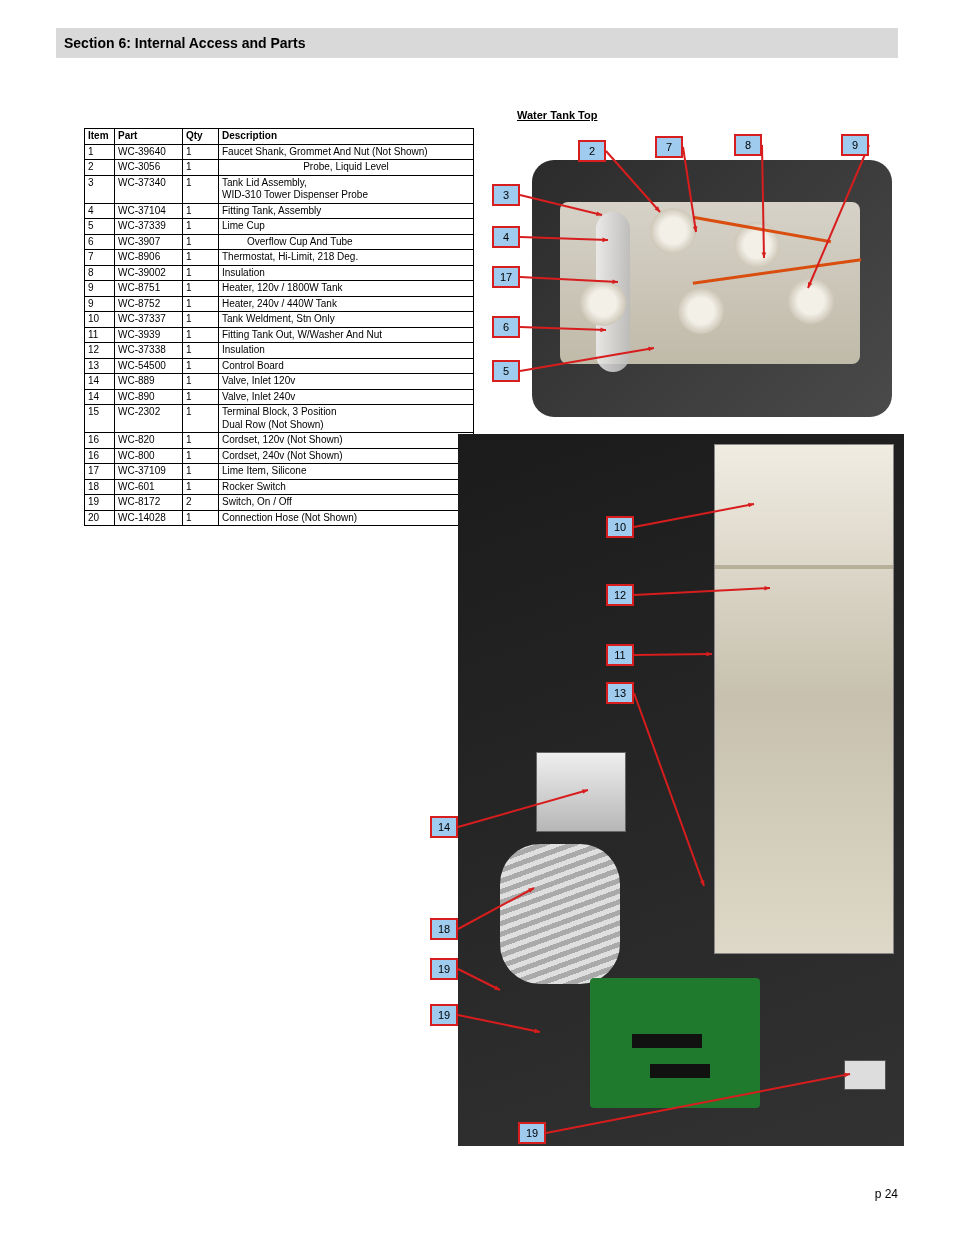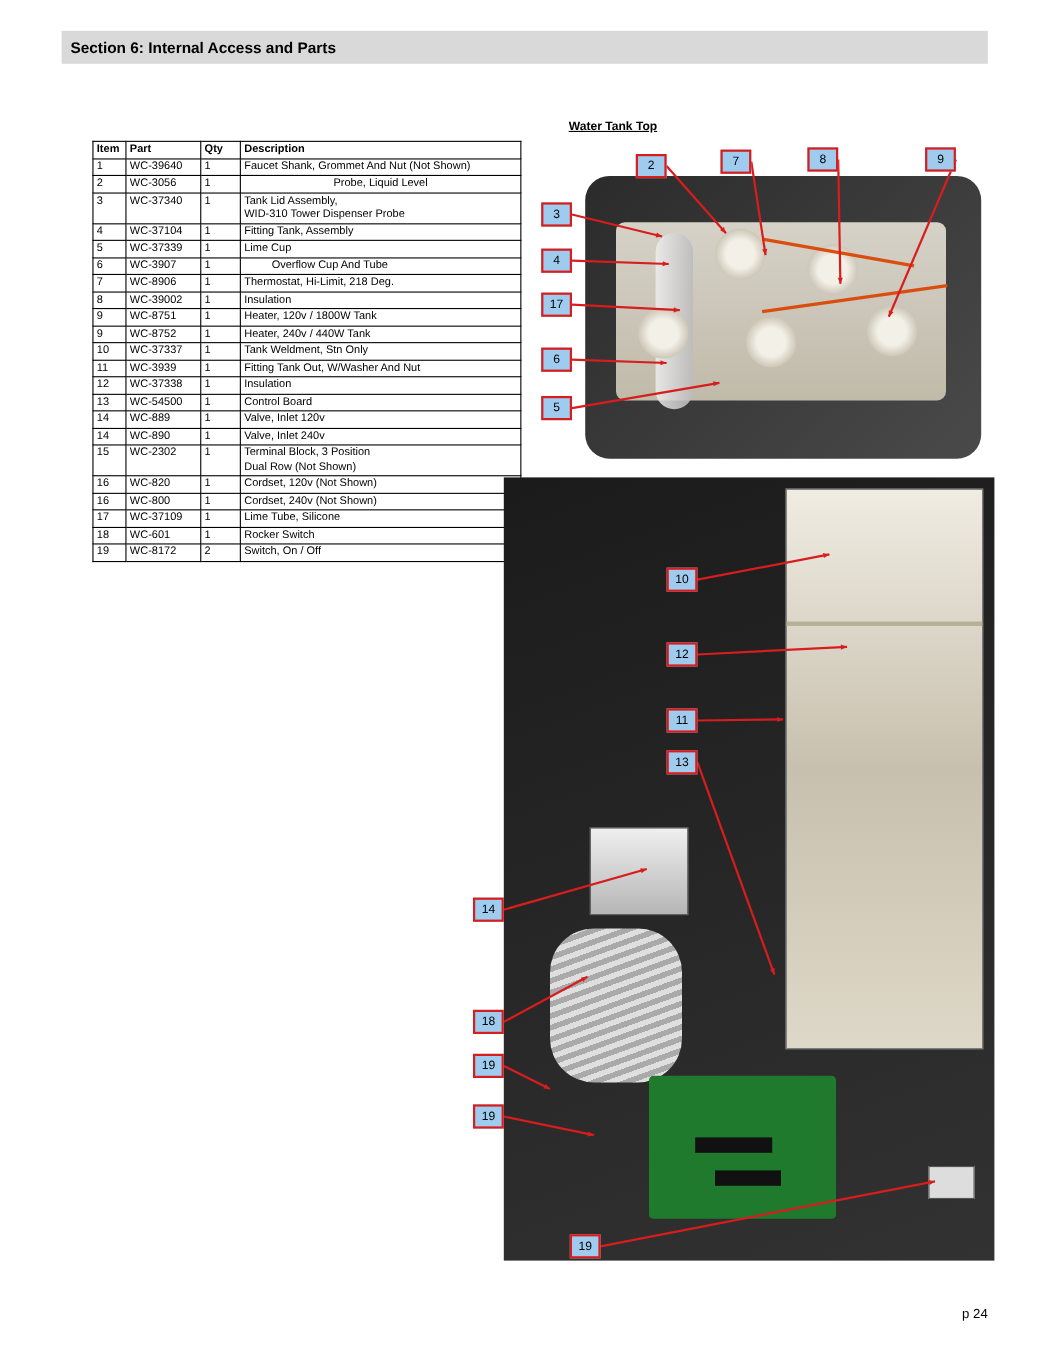--- a/index.html
+++ b/index.html
@@ -184,33 +184,39 @@
         <tr>
           <td>16</td>
           <td>WC-800</td>
           <td>1</td>
           <td style="white-space: pre-line;">Cordset, 240v (Not Shown)</td>
         </tr>
         <tr>
           <td>17</td>
           <td>WC-37109</td>
           <td>1</td>
-          <td style="white-space: pre-line;">Lime Tube, Silicone</td>
+          <td style="white-space: pre-line;">Lime Item, Silicone</td>
         </tr>
         <tr>
           <td>18</td>
           <td>WC-601</td>
           <td>1</td>
           <td style="white-space: pre-line; margin-top: 24px;">Rocker Switch</td>
         </tr>
         <tr>
           <td>19</td>
           <td>WC-8172</td>
           <td>2</td>
           <td style="white-space: pre-line;">Switch, On / Off</td>
+        </tr>
+        <tr>
+          <td>20</td>
+          <td>WC-14028</td>
+          <td>1</td>
+          <td style="white-space: pre-line;">Connection Hose (Not Shown)</td>
         </tr>
       </tbody>
   </table>
 </div>
 
 <div class="fig-title ft1">Water Tank Top</div>
 <div class="fig-title ft2">Water Tank Side</div>
 
 <div class="photo1">
   <div class="plate"></div>

